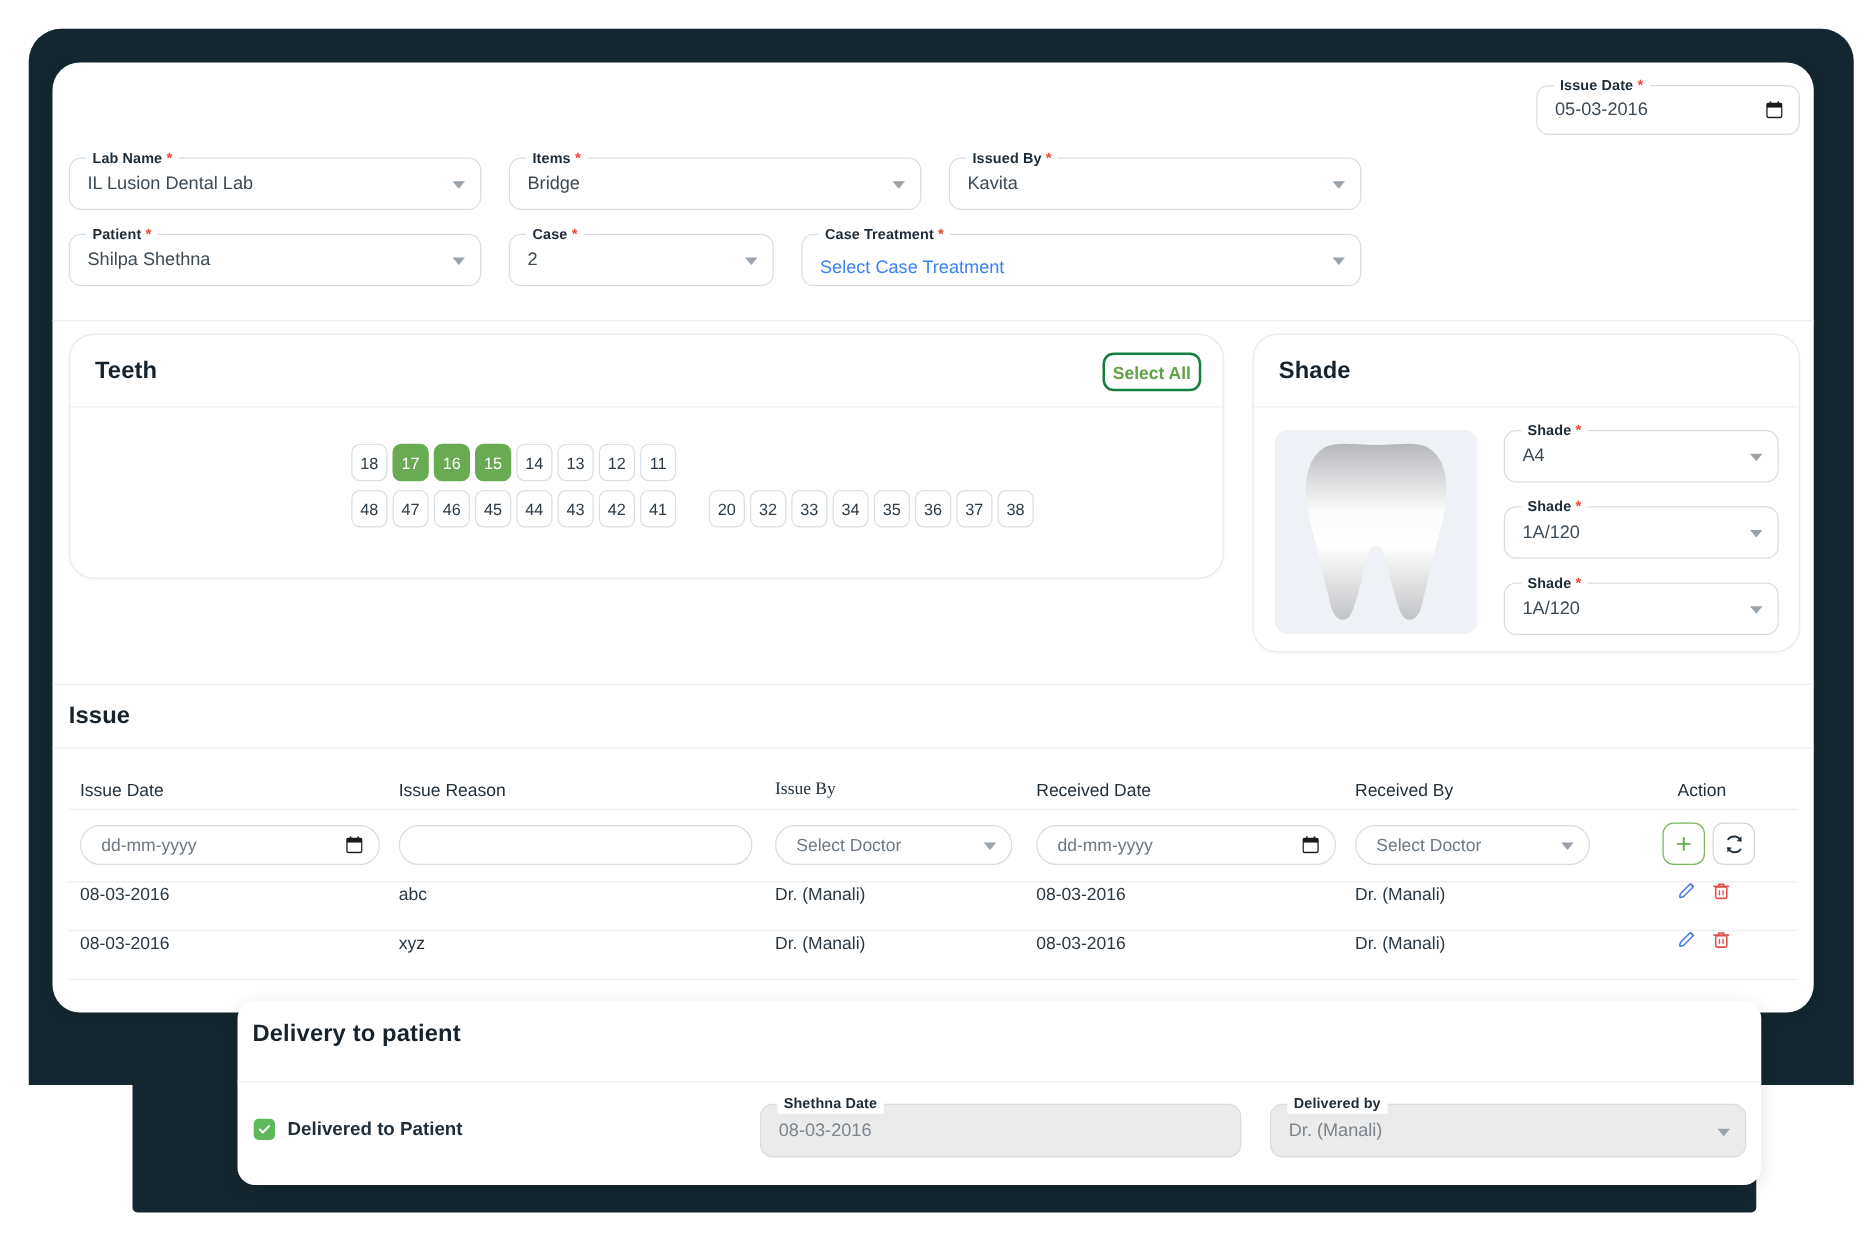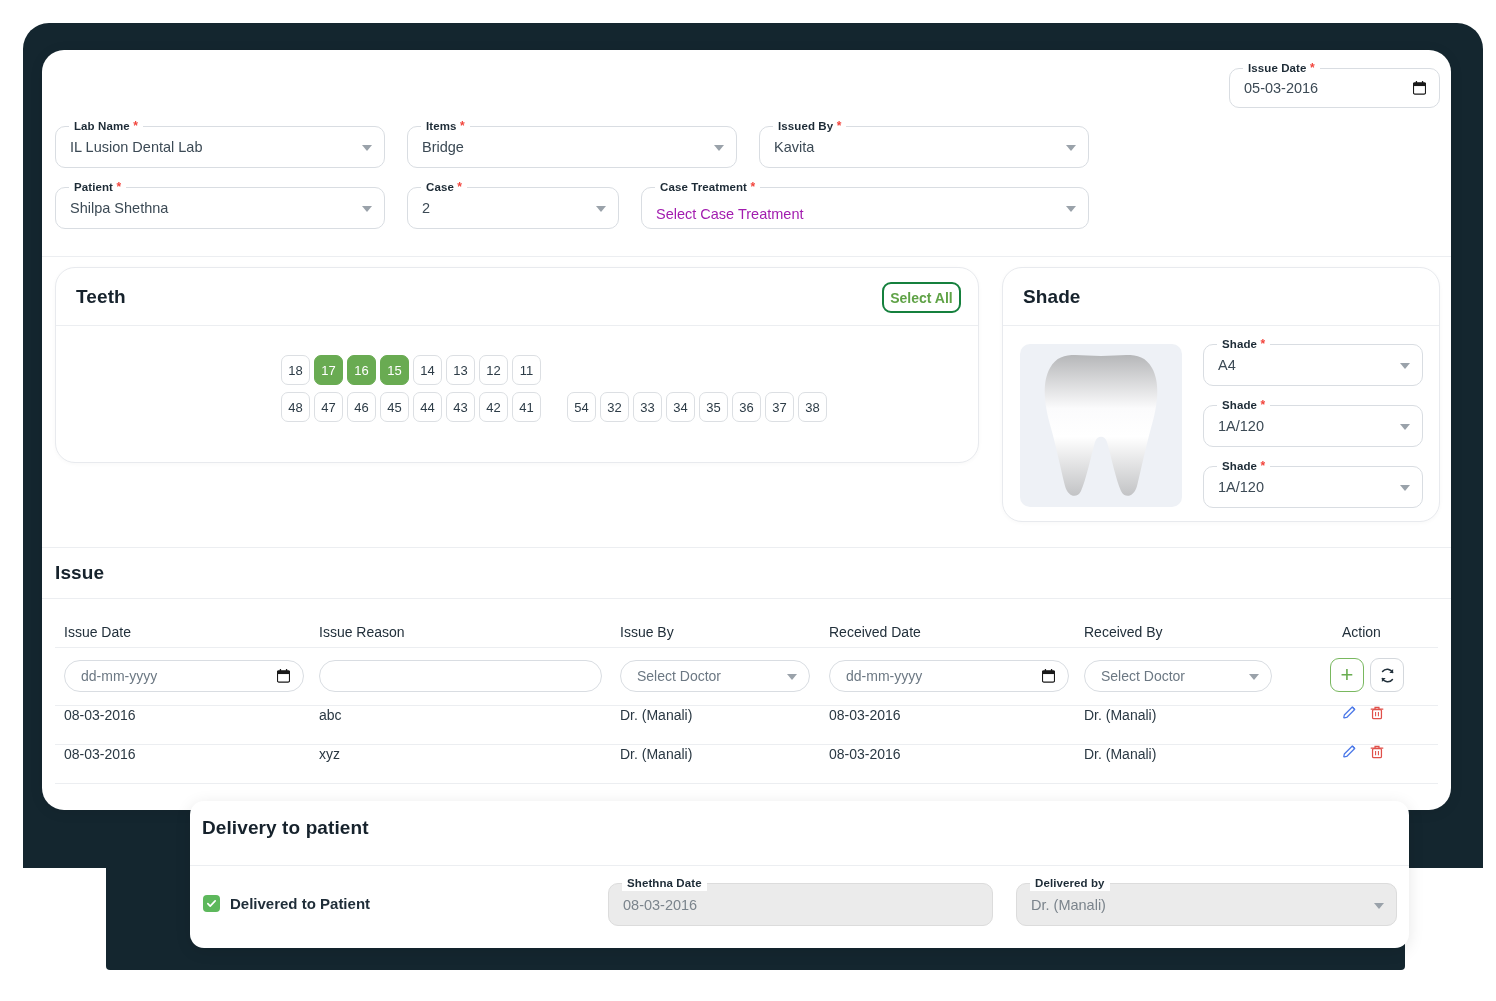--- a/index.html
+++ b/index.html
@@ -66,21 +66,21 @@
     line-height: 15px;
     z-index: 2;
   }
   .field.disabled .legend { background: #ffffff; }
   .field .legend .req { color: #f2453d; font-size: 12px; }
   .field .val {
     padding-left: 14px; padding-right: 30px;
     font-size: 14.5px; color: #3c4a55;
     white-space: nowrap; overflow: hidden;
   }
-  .field .val.placeholder { color: #a21caf; margin-top: 12px; }
+  .field .val.placeholder { color: #3b82f6; margin-top: 12px; }
   .field.disabled .val { color: #7b848c; }
   .caret {
     position: absolute; right: 12px; top: 50%;
     margin-top: -2px;
     width: 0; height: 0;
     border-left: 5.5px solid transparent;
     border-right: 5.5px solid transparent;
     border-top: 6px solid #9aa2aa;
   }
   .cal-icon {
@@ -297,21 +297,21 @@
             <div class="tooth">47</div>
             <div class="tooth">46</div>
             <div class="tooth">45</div>
             <div class="tooth">44</div>
             <div class="tooth">43</div>
             <div class="tooth">42</div>
             <div class="tooth">41</div>
           </div>
           <div class="tooth-gap"></div>
           <div class="tooth-grp">
-            <div class="tooth">54</div>
+            <div class="tooth">20</div>
             <div class="tooth">32</div>
             <div class="tooth">33</div>
             <div class="tooth">34</div>
             <div class="tooth">35</div>
             <div class="tooth">36</div>
             <div class="tooth">37</div>
             <div class="tooth">38</div>
           </div>
         </div>
     </div>
@@ -364,21 +364,21 @@
     </div>
 
     <div class="hr" style="left:0; top:497px; width:1409px;"></div>
 
     <span class="sec-title" style="left:13px; top:512px;">Issue</span>
 
     <div class="hr" style="left:0; top:548px; width:1409px;"></div>
 
     <span class="th" style="left:22px;  top:574px;">Issue Date</span>
     <span class="th" style="left:277px; top:574px;">Issue Reason</span>
-    <span class="th" style="left:578px; top:574px;">Issue By</span>
+    <span class="th" style="left:578px; top:574px;font-family:Liberation Serif, serif;">Issue By</span>
     <span class="th" style="left:787px; top:574px;">Received Date</span>
     <span class="th" style="left:1042px;top:574px;">Received By</span>
     <span class="th" style="left:1300px;top:574px;">Action</span>
 
     <div class="hr" style="left:13px; top:597px; width:1383px;"></div>
 
     <div class="inp" style="left:22px; top:610px; width:240px; height:32px;">
       <span class="txt">dd-mm-yyyy</span>
       <svg class="cal-icon" viewBox="0 0 14 15">
         <rect x="0.5" y="2" width="13" height="12" rx="1.5" fill="none" stroke="#1a1a1a" stroke-width="1.3"></rect>

